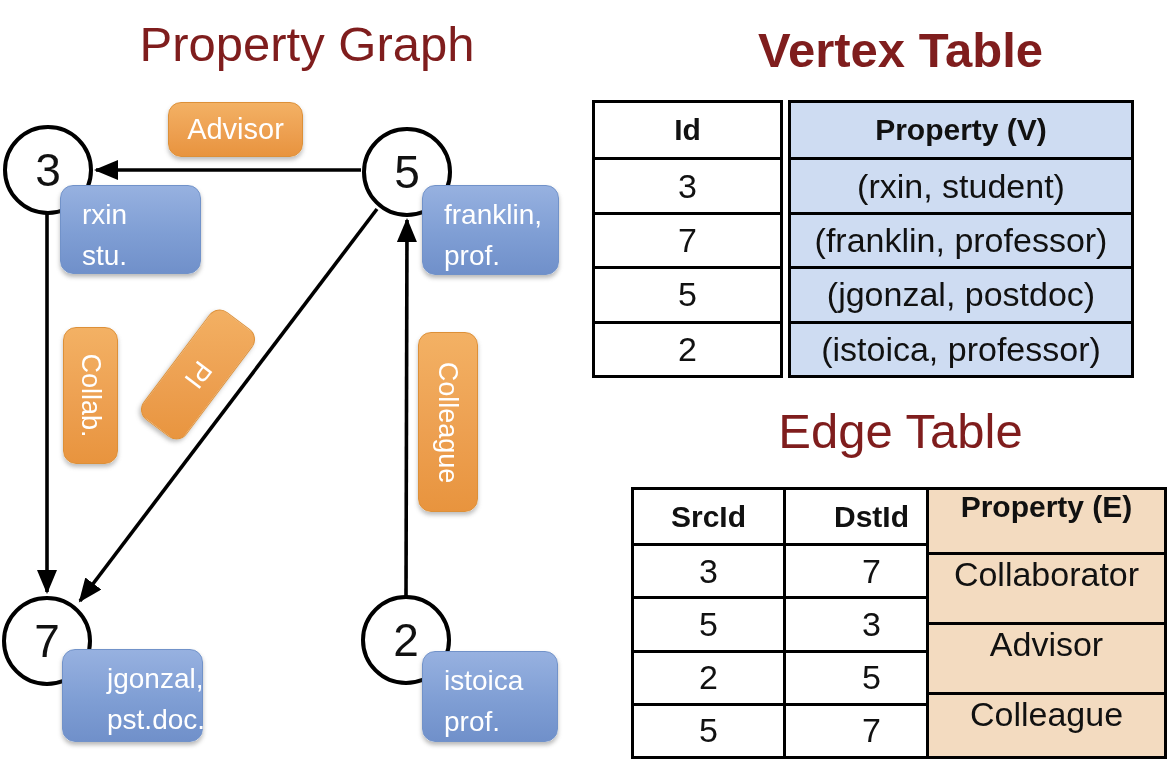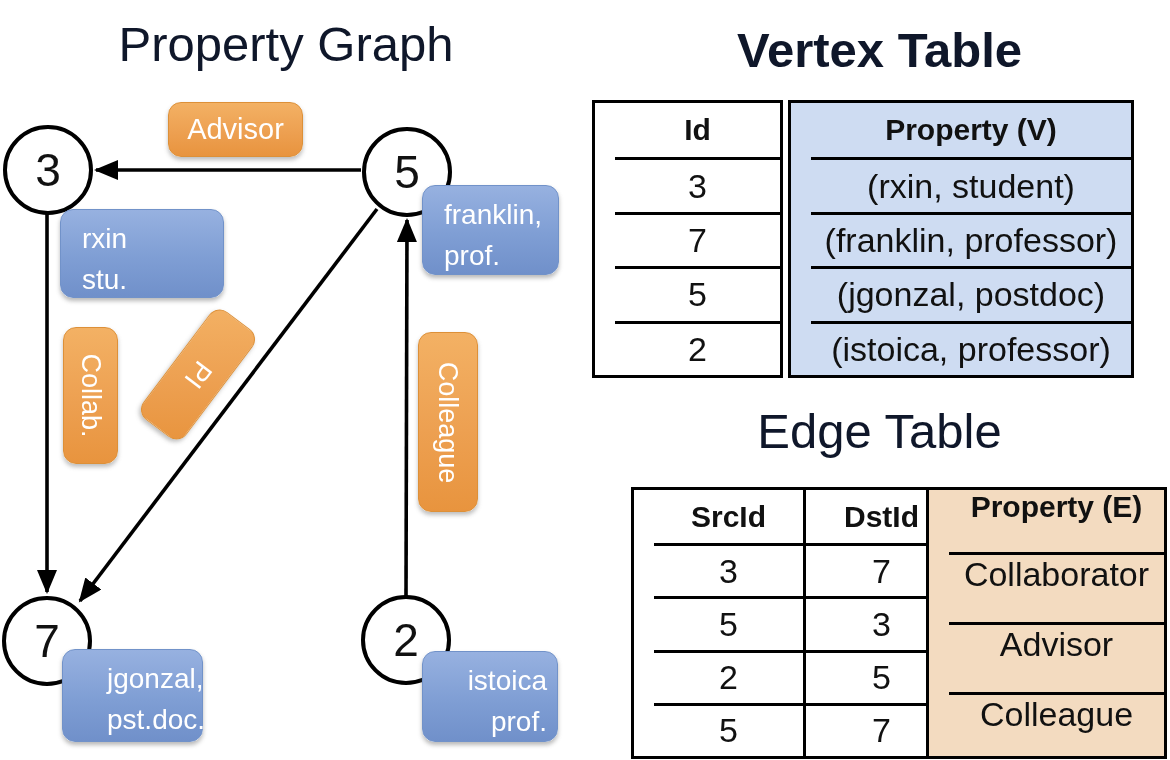--- a/index.html
+++ b/index.html
@@ -2,21 +2,21 @@
 <html><head>
 <meta charset="utf-8">
 <style>
   html,body { margin:0; padding:0; background:#fff; }
   #canvas {
     position:relative; width:1170px; height:760px; overflow:hidden;
     background:#fff; font-family:"Liberation Sans", sans-serif; color:#111;
   }
   .title {
     position:absolute; text-align:center; font-size:49px; font-weight:300;
-    color:#0f172a; letter-spacing:0px; white-space:nowrap;
+    color:#7f1d1d; letter-spacing:0px; white-space:nowrap;margin-left:21px;
   }
   
   .node {
     position:absolute; width:90px; height:90px; border-radius:50%;
     border:4px solid #000; background:#fff; box-sizing:border-box;
     display:flex; align-items:center; justify-content:center;
     font-size:46px; font-weight:300; z-index:2;
   }
   
   .vbox {
@@ -36,21 +36,21 @@
     box-shadow:0 3px 4px rgba(110,110,110,0.45);
     color:#fff; display:flex; align-items:center; justify-content:center;
     font-size:29px; white-space:nowrap;
   }
   .ebox .vtext { transform:rotate(90deg); font-size:27px; }
   #edge-label-pi { background:linear-gradient(143deg,#f3b164 0%,#eda051 55%,#e8943e 100%); }
   svg.edges { position:absolute; left:0; top:0; z-index:1; }
   
   .tbl {
     position:absolute; box-sizing:border-box; border:3px solid #000;
-    display:grid; z-index:2; background:#fff;padding-left:20px;
+    display:grid; z-index:2; background:#fff;
   }
   .cell {
     display:flex; align-items:center; justify-content:center;
     font-size:34px; font-weight:300; box-sizing:border-box; white-space:nowrap;
   }
   .cell.hdr { font-size:30px; font-weight:bold; }
   .bt { border-top:3px solid #000; }
   .bl { border-left:3px solid #000; }
 </style>
 </head>
@@ -78,33 +78,33 @@
   <div class="node" style="left:362px; top:127px;">
     <span>5</span>
   </div>
   <div class="node" style="left:2px;   top:596px;">
     <span>7</span>
   </div>
   <div class="node" style="left:361px; top:595px;">
     <span>2</span>
   </div>
 
-  <div class="vbox" style="left:60px;  top:185px; width:164px; height:89px;margin-top:24px;">
+  <div class="vbox" style="left:60px;  top:185px; width:141px; height:89px;">
     <span>rxin</span>
     <span>stu.</span>
   </div>
   <div class="vbox" style="left:422px; top:185px; width:137px; height:90px;">
     <span>franklin,</span>
     <span>prof.</span>
   </div>
   <div class="vbox" style="left:62px;  top:649px; width:141px; height:93px;padding-left:44px;">
     <span>jgonzal,</span>
     <span>pst.doc.</span>
   </div>
-  <div class="vbox" style="left:422px; top:651px; width:136px; height:91px;text-align:right;">
+  <div class="vbox" style="left:422px; top:651px; width:136px; height:91px;">
     <span>istoica</span>
     <span>prof.</span>
   </div>
 
   <div class="ebox" style="left:168px; top:102px; width:135px; height:55px;">
     <span>Advisor</span>
   </div>
   <div class="ebox" style="left:63px; top:327px; width:55px; height:137px;">
     <span class="vtext">Collab.</span>
   </div>

